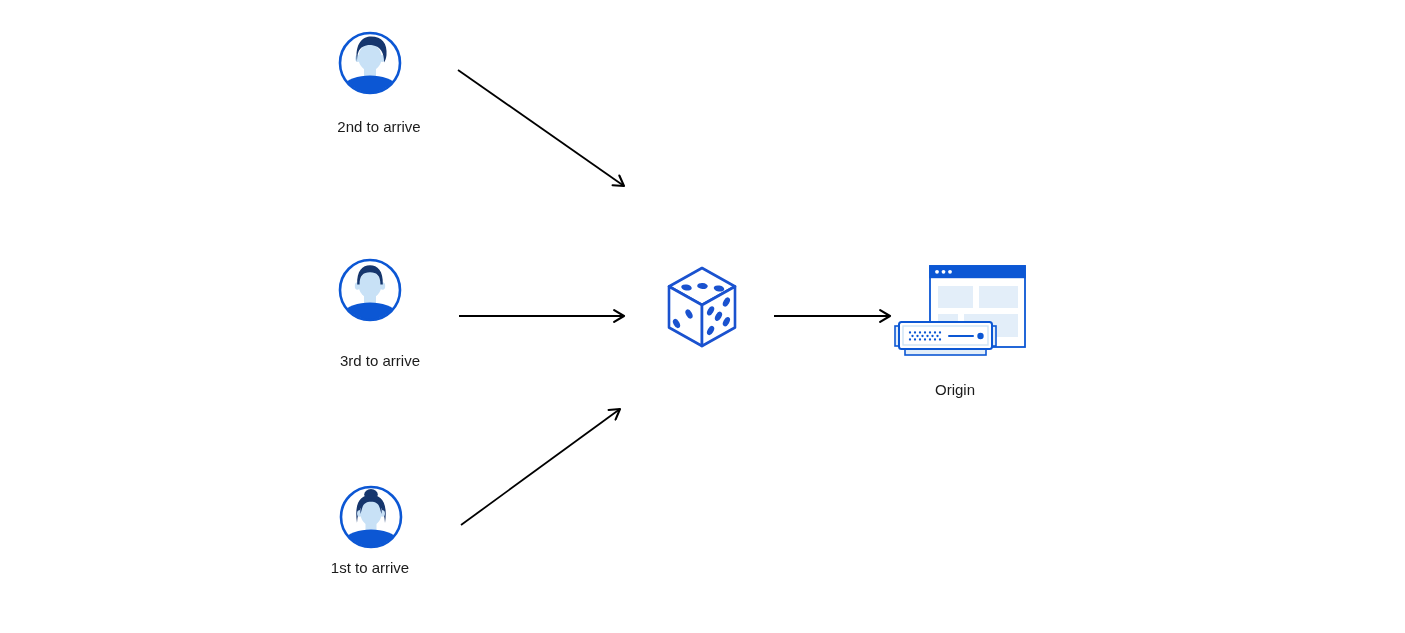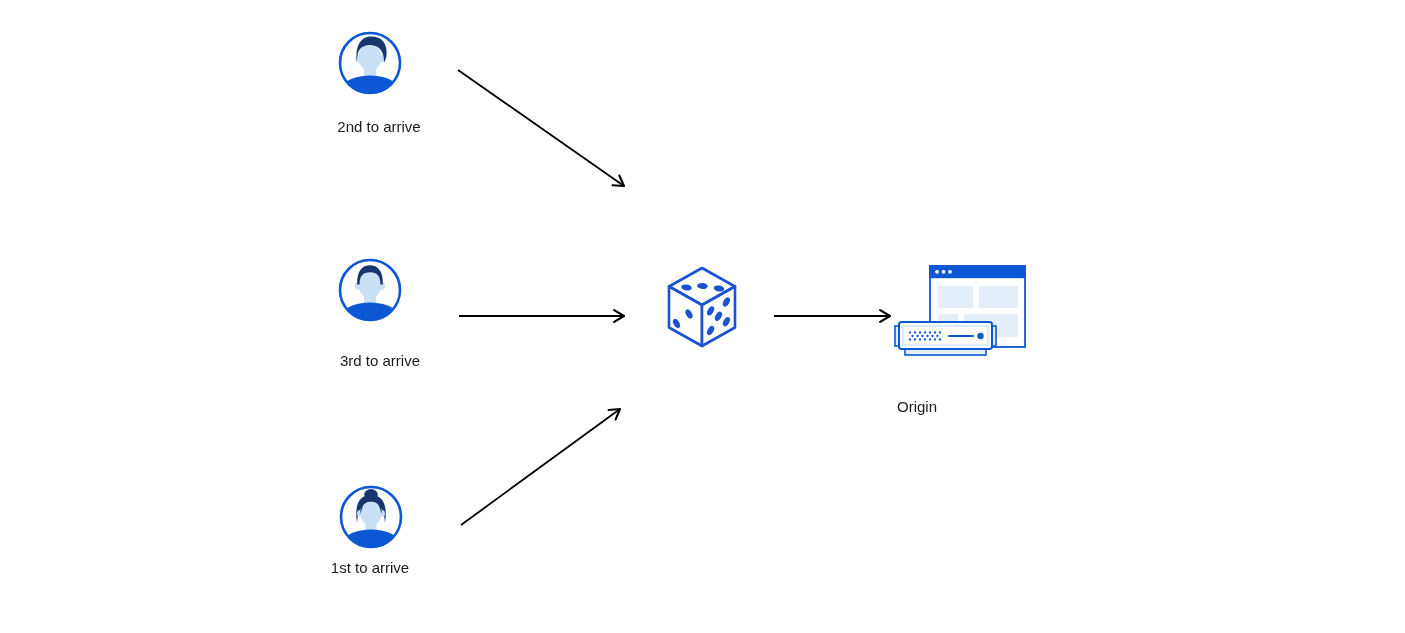--- a/index.html
+++ b/index.html
@@ -167,15 +167,15 @@
         <circle cx="27" cy="79.5" r="1.15"></circle>
           <circle cx="32" cy="79.5" r="1.15"></circle>
         <circle cx="37" cy="79.5" r="1.15"></circle>
           <circle cx="42" cy="79.5" r="1.15"></circle>
         <circle cx="47" cy="79.5" r="1.15"></circle>
       </g>
       <line x1="56" y1="76" x2="80" y2="76" stroke="#0c57d4" stroke-width="2" stroke-linecap="round"></line>
       <circle cx="87.5" cy="76" r="3.2" fill="#0c57d4"></circle>
     </g>
   </svg>
-  <div class="node-label" style="left:917px; top:379px;margin-top:17px;">Origin</div>
+  <div class="node-label" style="left:955px; top:379px;">Origin</div>
 
 </div>
 
 </body></html>

